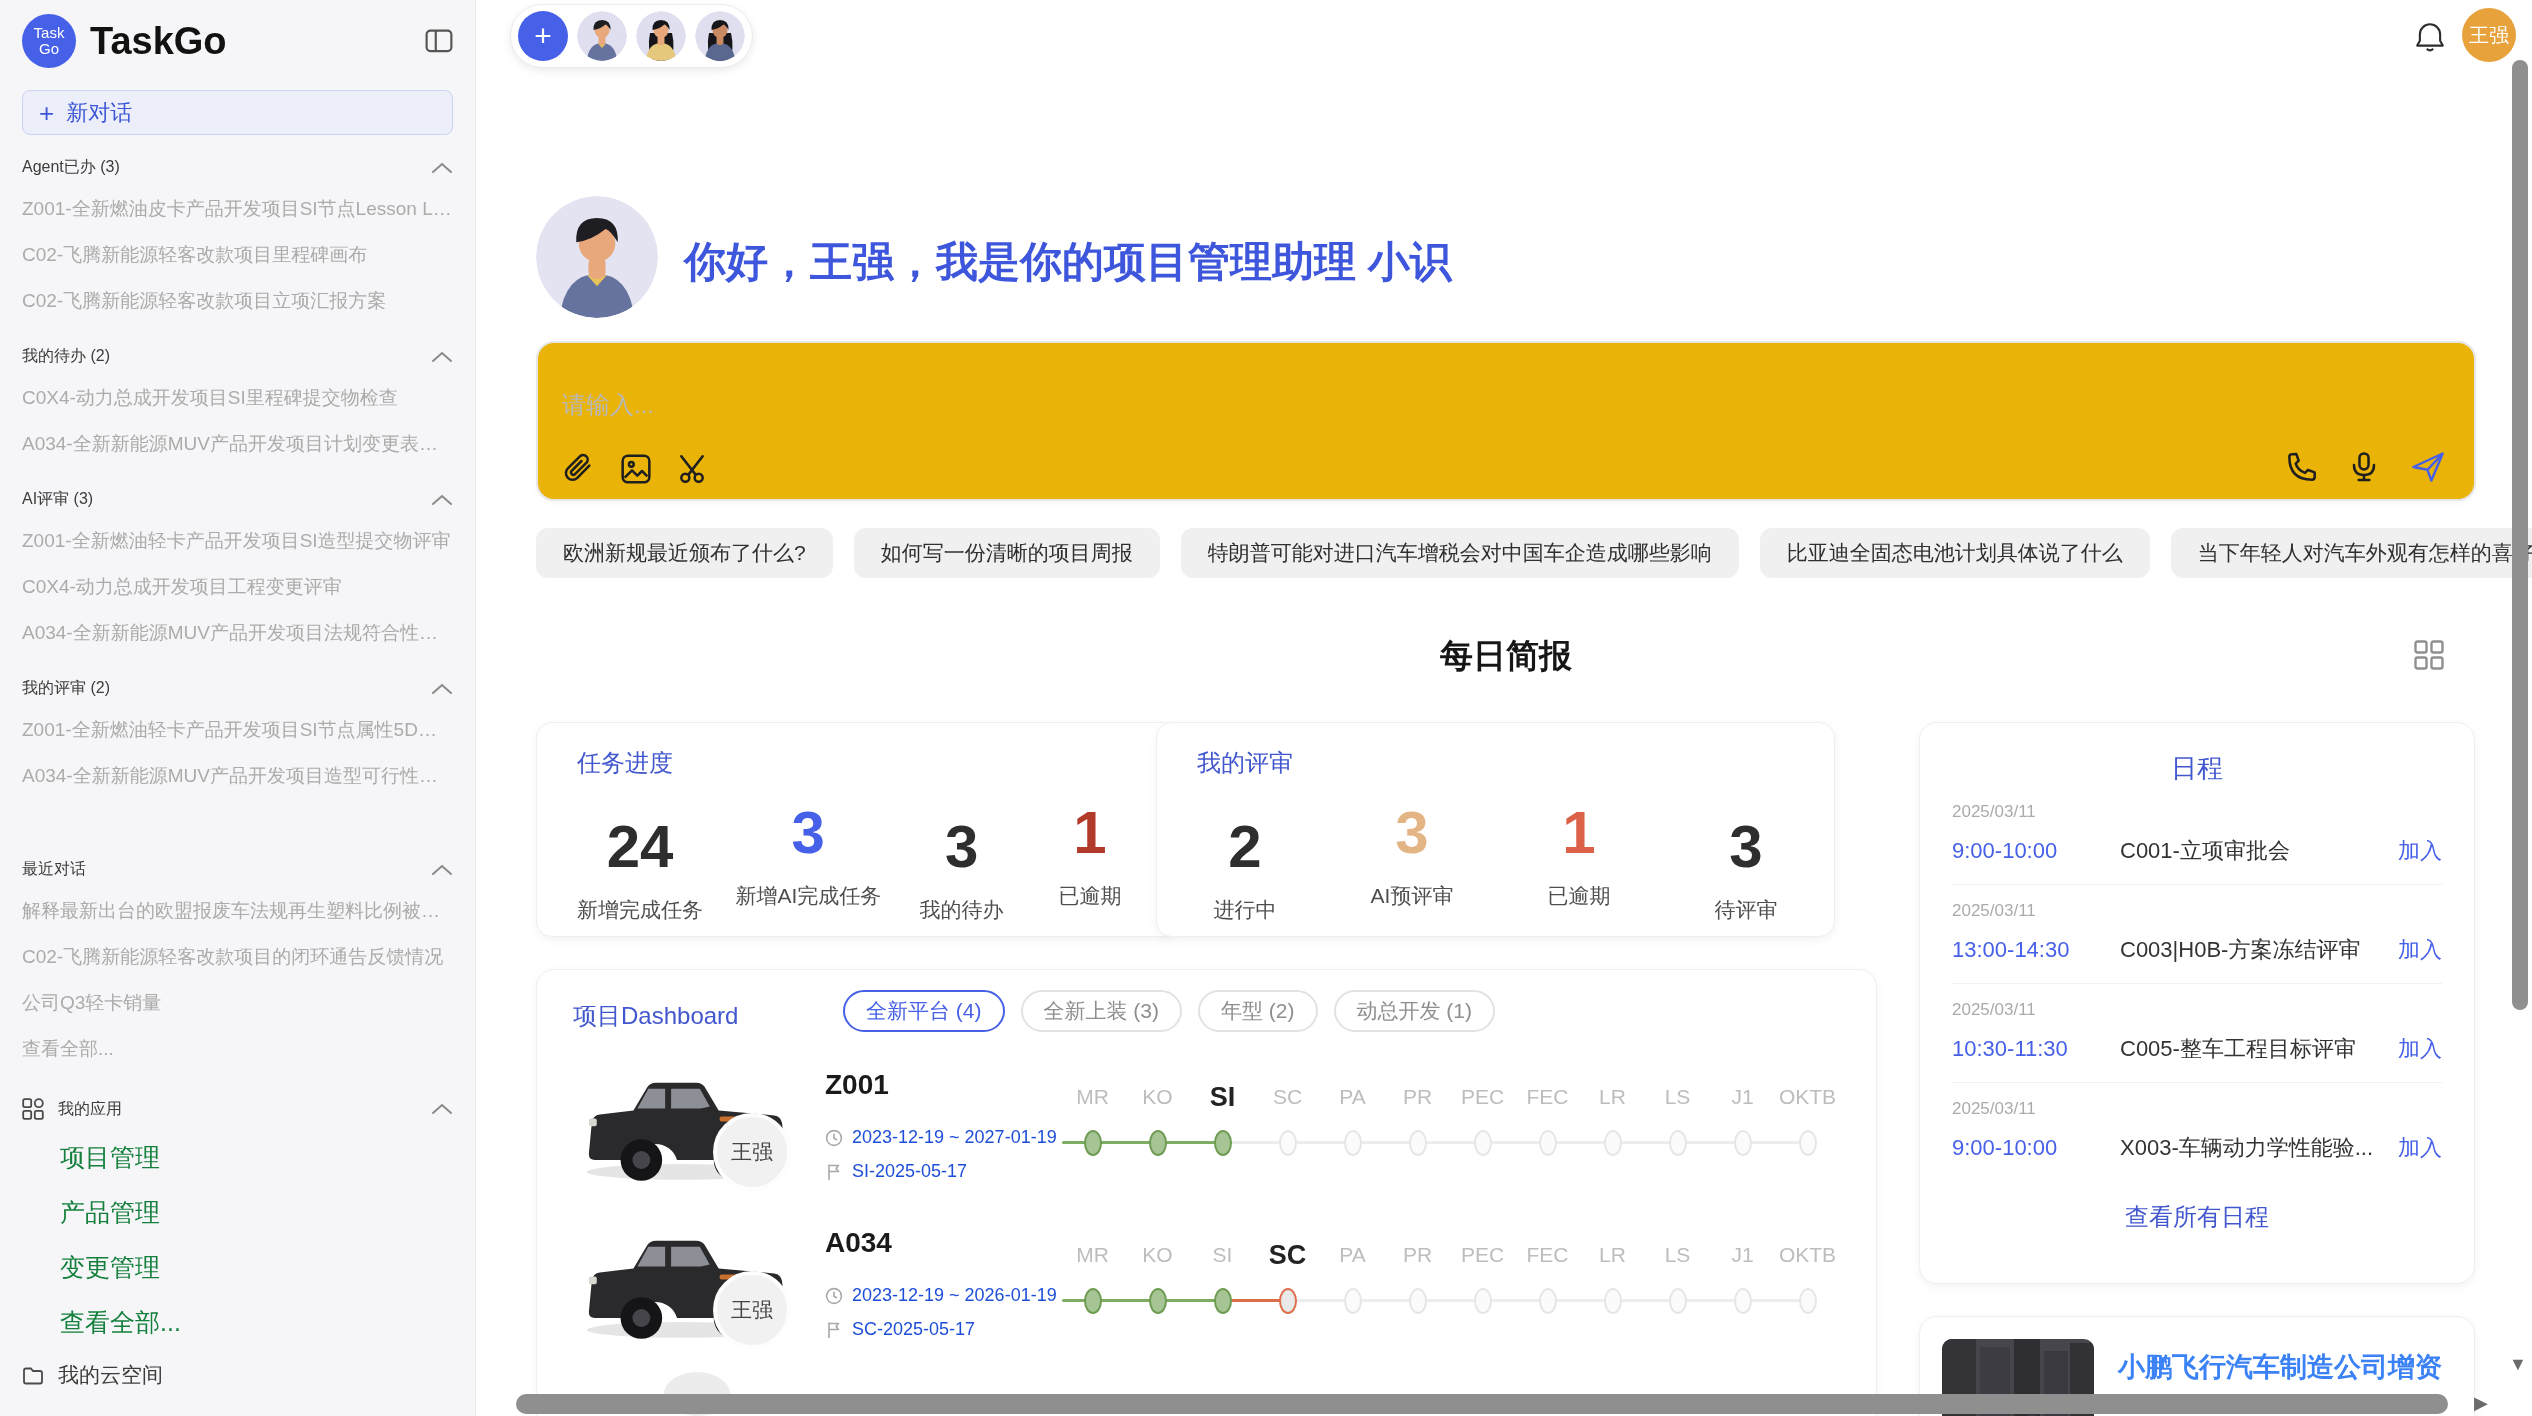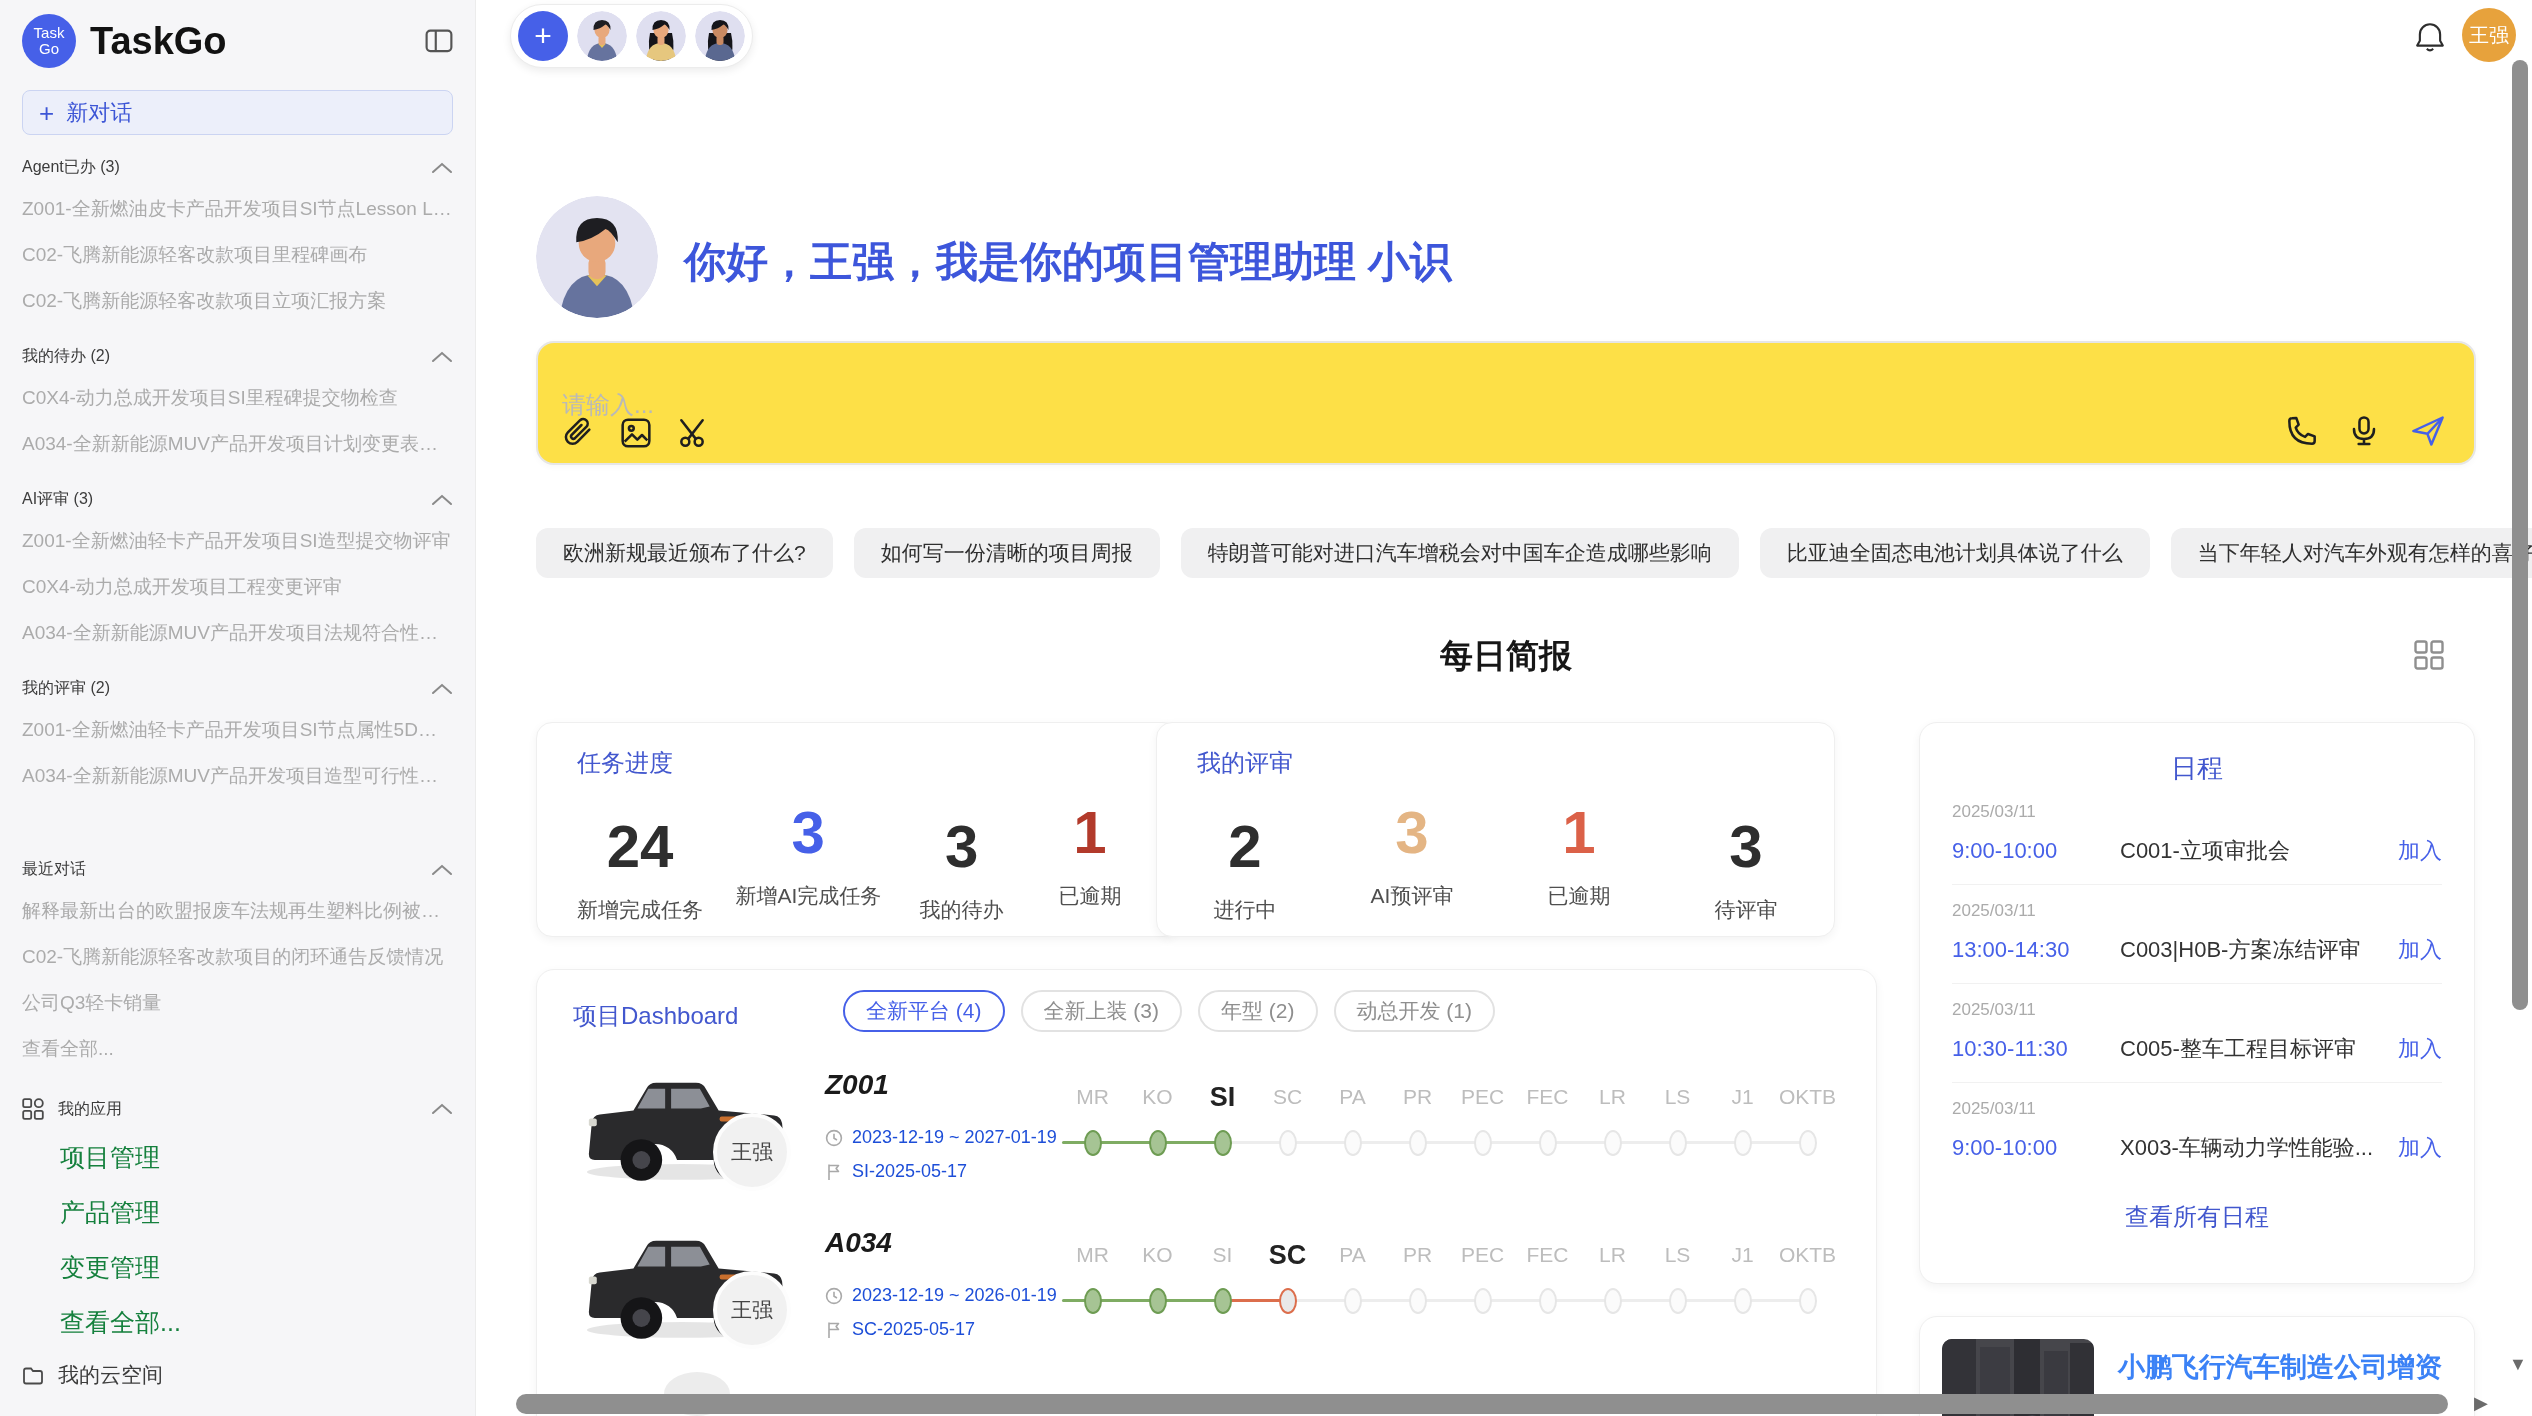--- a/index.html
+++ b/index.html
@@ -41,22 +41,22 @@
   .add-circle { width:50px; height:50px; border-radius:50%; background:#4660E8; color:#fff;
     display:flex; align-items:center; justify-content:center; font-size:30px; font-weight:300; cursor:pointer; }
   .tb-avatar { width:50px; height:50px; border-radius:50%; overflow:hidden; cursor:pointer; flex:none; }
   .bell { position:absolute; left:2414px; top:20px; width:32px; height:34px; color:#2d2d2d; cursor:pointer; }
   .user-badge { position:absolute; left:2462px; top:8px; width:54px; height:54px; border-radius:50%;
     background:#E7A23C; color:#fff; font-size:20px; display:flex; align-items:center; justify-content:center; cursor:pointer; }
   
   .greet-avatar { position:absolute; left:536px; top:196px; width:122px; height:122px; border-radius:50%; overflow:hidden; }
   .greet-text { position:absolute; left:684px; top:234px; font-size:42px; font-weight:700; color:#3D56DB; }
   
-  .composer { position:absolute; left:536px; top:341px; width:1940px; height:124px;
-    border:2px solid #E6E6E6; border-radius:18px; background:#fde047; box-shadow:0 2px 6px rgba(0,0,0,.03); }
+  .composer { position:absolute; left:536px; top:341px; width:1940px; height:160px;
+    border:2px solid #E6E6E6; border-radius:18px; background:#eab308; box-shadow:0 2px 6px rgba(0,0,0,.03); }
   .composer-input { position:absolute; left:24px; top:48px; width:1400px; border:none; outline:none;
     font-size:24px; color:#333; background:transparent; font-family:inherit; }
   .composer-input::placeholder { color:#B9B9B9; }
   .c-icons-left { position:absolute; left:24px; bottom:14px; display:flex; gap:26px; align-items:center; }
   .c-icons-right { position:absolute; right:28px; bottom:14px; display:flex; gap:30px; align-items:center; }
   .c-icon { width:32px; height:32px; color:#1f1f1f; cursor:pointer; }
   .c-icon.send { color:#4660E8; width:36px; height:36px; }
   
   .chips { position:absolute; left:536px; top:528px; display:flex; gap:21px; }
   .chip { height:50px; border-radius:12px; background:#F0F0F1; color:#2F2F2F; font-size:21px;
@@ -94,21 +94,21 @@
   .dash-title { position:absolute; left:36px; top:30px; font-size:24px; color:#4257CE; }
   .dash-tabs { position:absolute; left:306px; top:20px; display:flex; gap:16px; }
   .tab { height:42px; border-radius:22px; padding:0 21px; font-size:21px; display:flex; align-items:center;
     border:2px solid #E2E2E2; color:#8E8E8E; background:#fff; white-space:nowrap; cursor:pointer; }
   .tab.active { border-color:#4660E8; color:#4660E8; }
   .proj-row { position:absolute; left:0; width:100%; height:158px; }
   .truck { position:absolute; left:36px; top:6px; width:218px; height:132px; }
   .owner-chip { position:absolute; left:176px; top:64px; width:78px; height:78px; border-radius:50%;
     background:#F1F1F1; border:4px solid #FDFDFD; display:flex; align-items:center; justify-content:center;
     font-size:21px; color:#444; }
-  .proj-code { position:absolute; left:288px; top:20px; font-size:28px; font-weight:700; color:#1A1A1A;font-style:italic; }
+  .proj-code { position:absolute; left:288px; top:20px; font-size:28px; font-weight:700; color:#1A1A1A; }
   .proj-meta { position:absolute; left:288px; display:flex; align-items:center; gap:9px;
     font-size:18px; color:#1d4ed8; white-space:nowrap; }
   .meta-icon { width:18px; height:18px; color:#A9A9A9; flex:none; }
   .track { position:absolute; left:523px; top:28px; width:790px; height:104px; }
   .ms-labels { position:absolute; left:0; top:0; width:780px; height:40px; display:flex; align-items:center; }
   .ms-label { width:65px; text-align:center; font-size:21px; color:#BDBDBD; }
   .ms-label.cur { font-size:27px; font-weight:700; color:#232323; }
   .ms-line { position:absolute; height:3px; top:64px; border-radius:2px; }
   .ms-dot { position:absolute; width:18px; height:26px; border-radius:50%; top:53px; }
   .ms-dot.done { background:#A6C494; border:2px solid #6E9C53; }

